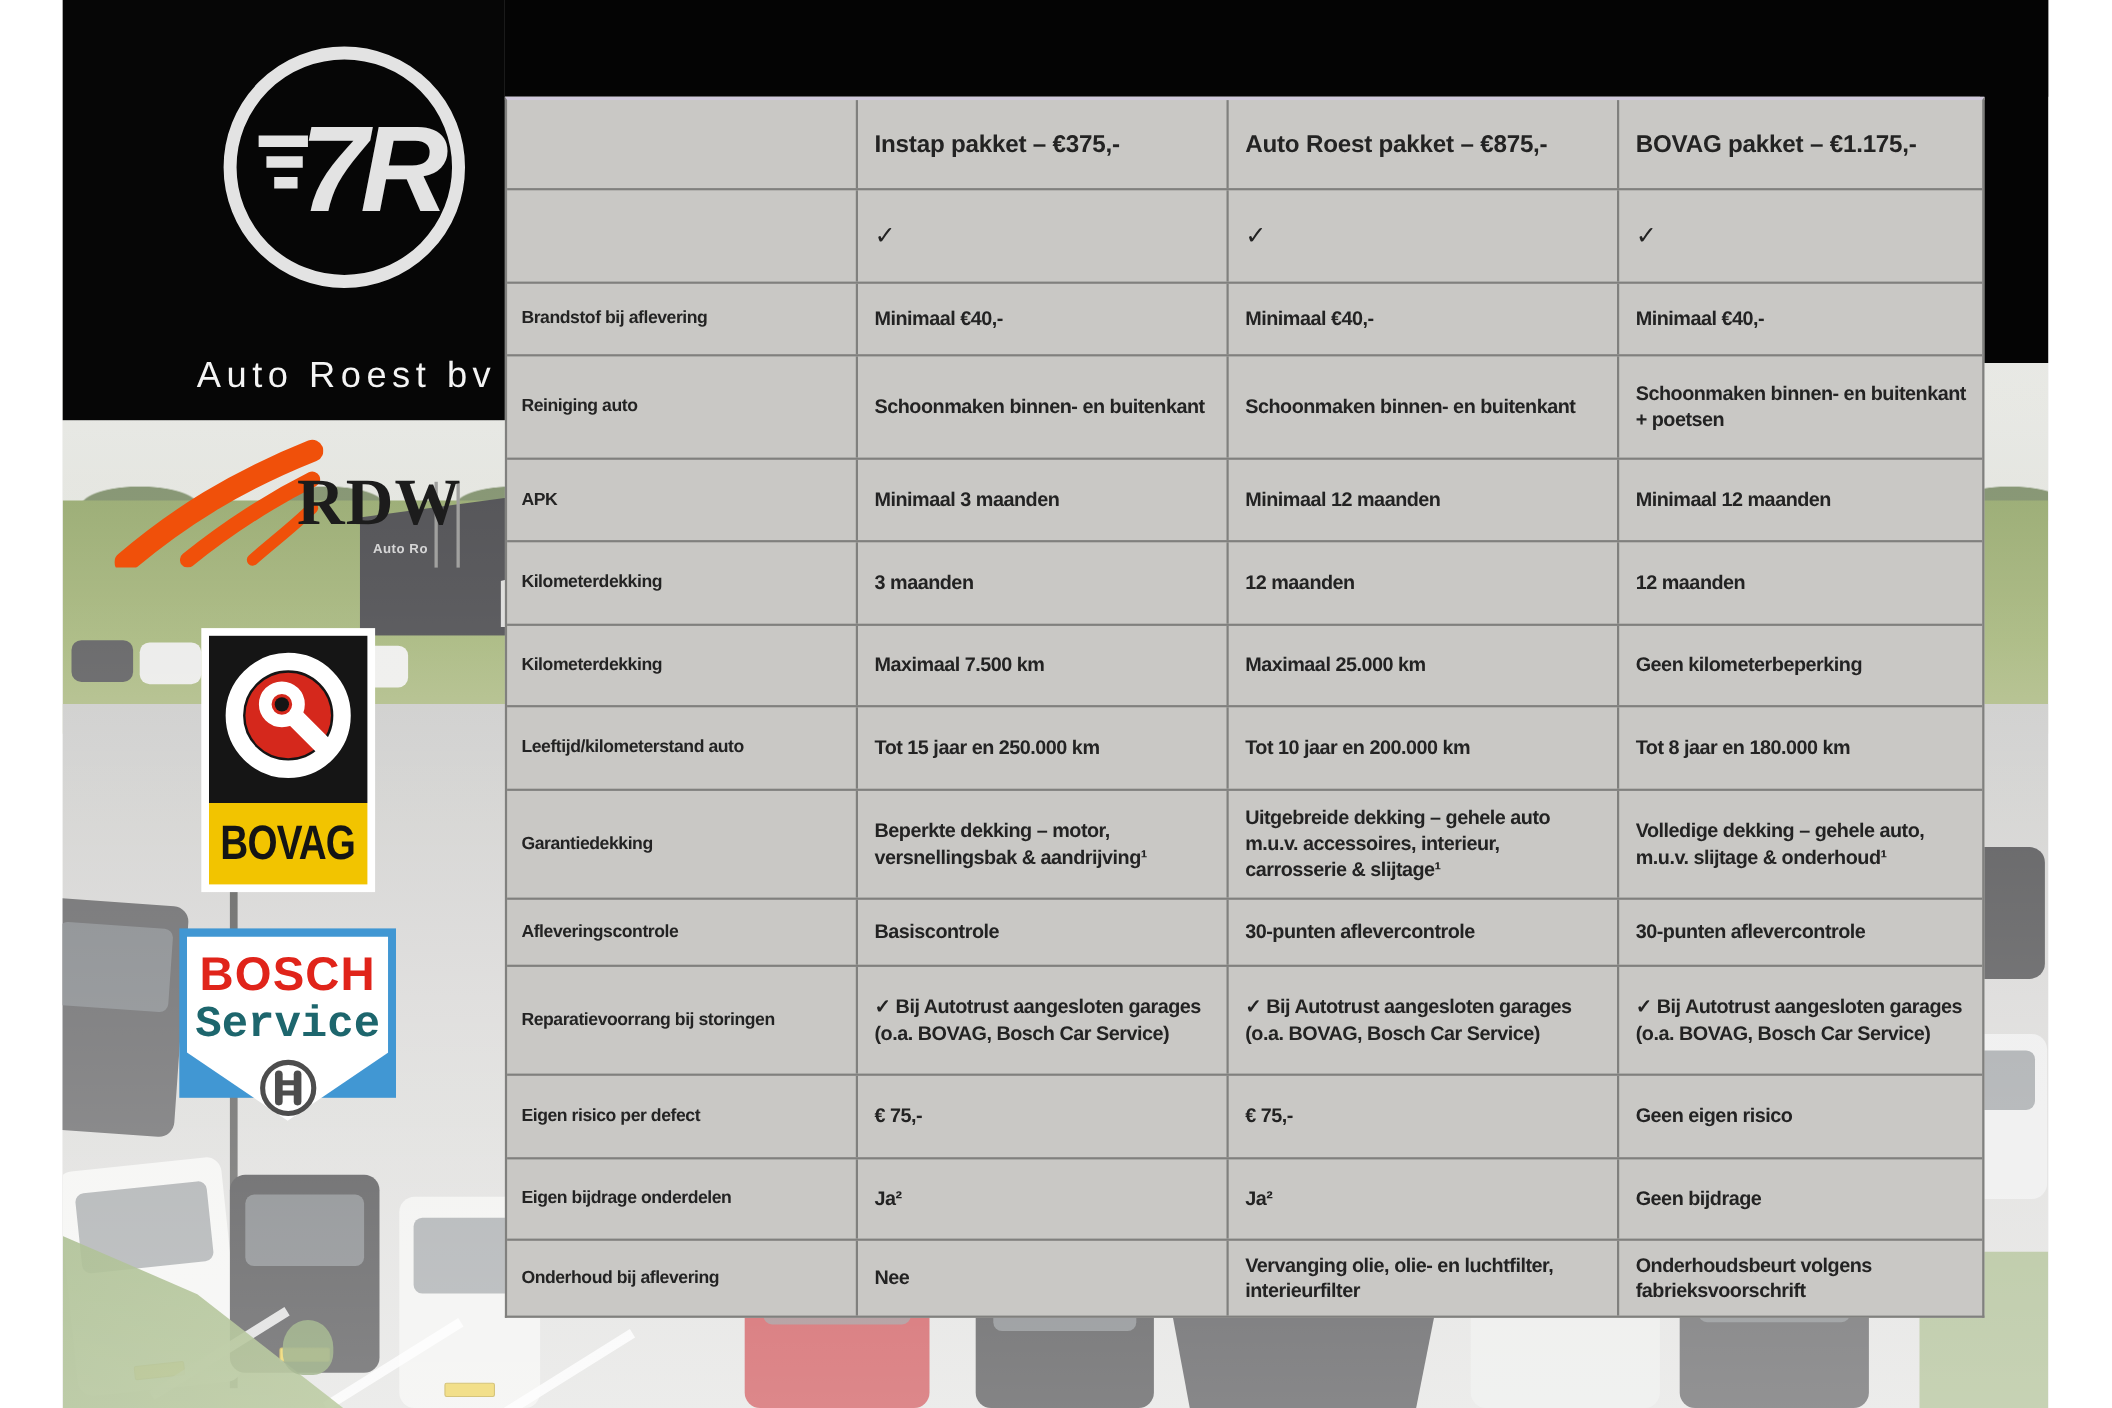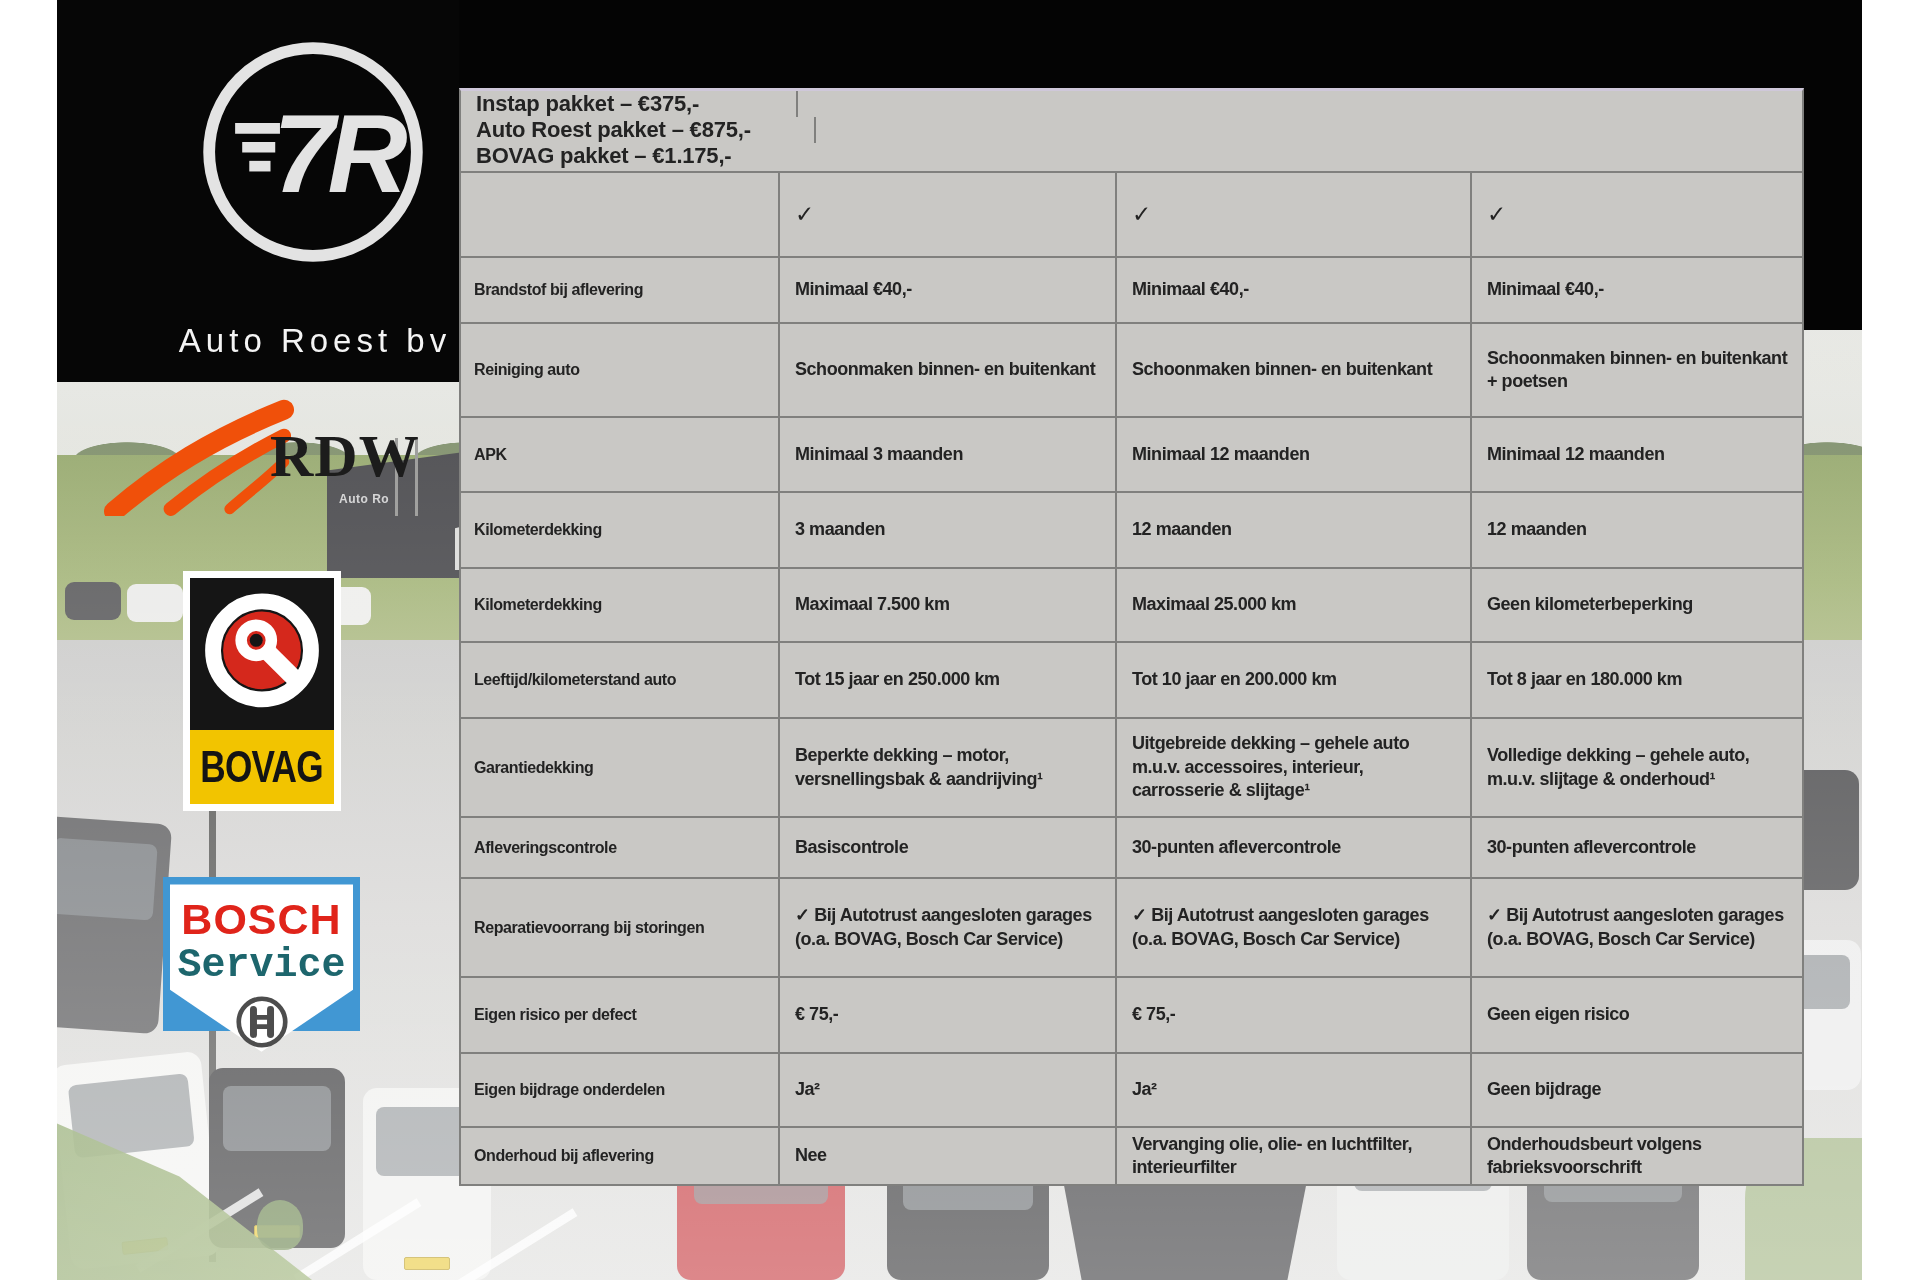--- a/index.html
+++ b/index.html
@@ -52,21 +52,21 @@
   .rdw{position:absolute;left:104px;top:398px;width:300px;height:118px;}
   .rdw svg{position:absolute;left:0;top:0;}
   .rdw .rdw-text{position:absolute;left:166px;top:24px;font-family:"Liberation Serif",serif;font-weight:700;
     font-size:60px;color:#1c1c1c;letter-spacing:1px;}
 
   .bovag{position:absolute;left:183px;top:571px;width:158px;height:240px;background:#ffffff;padding:7px;}
   .bovag .b-top{position:relative;width:100%;height:152px;background:#151515;}
   .bovag .b-bottom{width:100%;height:74px;background:#f2c400;display:flex;align-items:center;justify-content:center;}
   .bovag .b-text{font-size:44px;font-weight:700;color:#141414;transform:scaleX(.8);letter-spacing:-1px;}
 
-  .bosch{position:absolute;left:163px;top:877px;width:197px;height:154px;background:#4197d3;}
+  .bosch{position:absolute;left:163px;top:844px;width:197px;height:154px;background:#4197d3;}
   .bosch .shield{position:absolute;left:7px;top:0px;width:183px;height:188px;background:#ffffff;
     clip-path:polygon(0 4%,100% 4%,100% 60%,50% 93%,0 60%);}
   .bosch .bosch-word{position:absolute;width:100%;text-align:center;top:18px;font-size:43px;font-weight:700;color:#e0241a;letter-spacing:1px;}
   .bosch .service-word{position:absolute;width:100%;text-align:center;top:66px;font-size:40px;font-weight:700;color:#1d666d;font-family:Liberation Mono, monospace;}
   .bosch svg{position:absolute;left:50%;top:114px;transform:translateX(-50%);}
 
   
   .ctable{position:absolute;left:459px;top:88px;width:1345px;background:var(--tablebg);
     border:2px solid var(--grid);border-top:3px solid var(--lavender);color:var(--ink);}
   .trow{display:flex;border-bottom:2px solid var(--grid);}
@@ -74,24 +74,24 @@
   .cell{display:flex;align-items:center;border-right:2px solid var(--grid);overflow:hidden;}
   .cell.c3{border-right:none;}
   .c0{width:319px;padding-left:13px;padding-right:6px;}
   .c1{width:337px;padding-left:15px;padding-right:12px;}
   .c2{width:355px;padding-left:15px;padding-right:12px;}
   .c3{width:330px;padding-left:15px;padding-right:10px;}
   .th{font-size:22px;font-weight:700;letter-spacing:-.2px;}
   .lbl{font-size:16px;font-weight:700;letter-spacing:-.4px;}
   .val{font-size:18px;font-weight:700;letter-spacing:-.45px;line-height:1.3;}
   .rcheck .val{font-weight:400;font-size:23px;letter-spacing:0;}
-  .rhead{height:82px;flex-direction:column;}
+  .rhead{height:82px;}
   .r0{height:85px;} .r1{height:66px;} .r2{height:94px;} .r3{height:75px;} .r4{height:76px;}
   .r5{height:74px;} .r6{height:76px;text-align:center;} .r7{height:99px;} .r8{height:61px;} .r9{height:99px;}
-  .r10{height:76px;} .r11{height:74px;} .r12{height:56px;}
+  .r10{height:76px;} .r11{height:74px;} .r12{height:68px;}
 </style>
 </head>
 <body>
 
 <div id="stage">
 
   <div class="photo">
     <div class="sky"></div>
     <div class="treeline"></div>
     <div class="field"></div>

